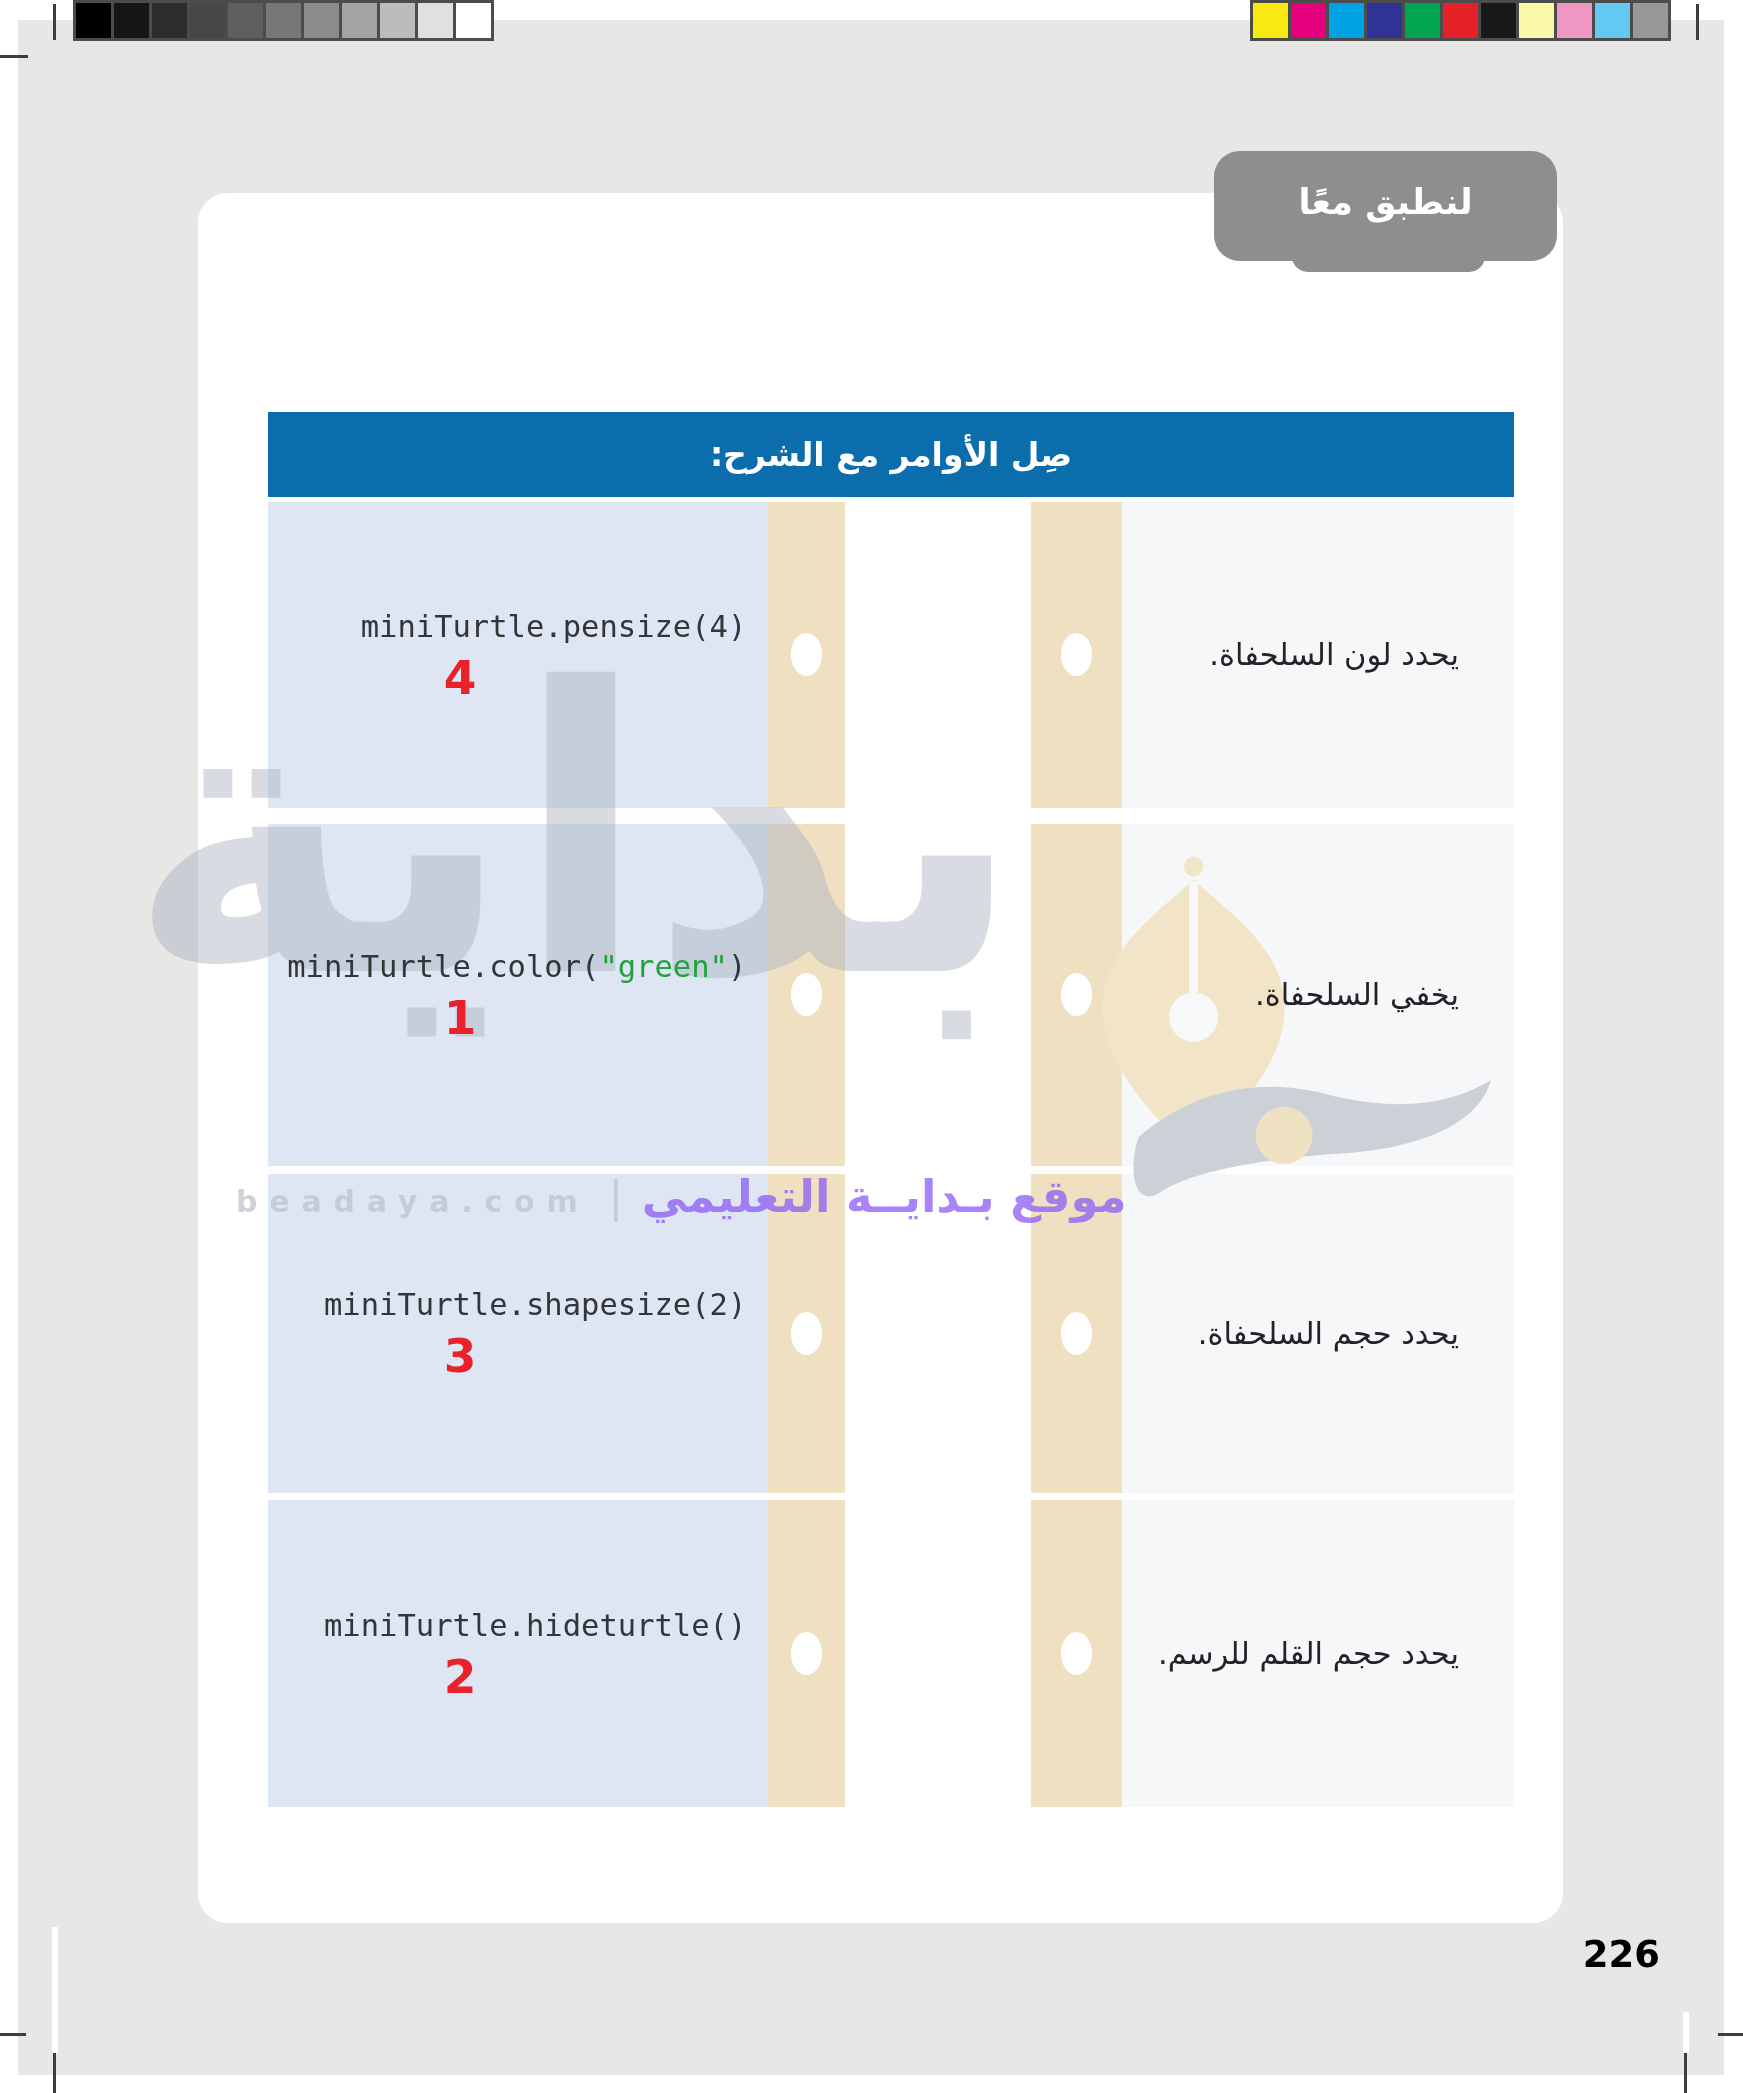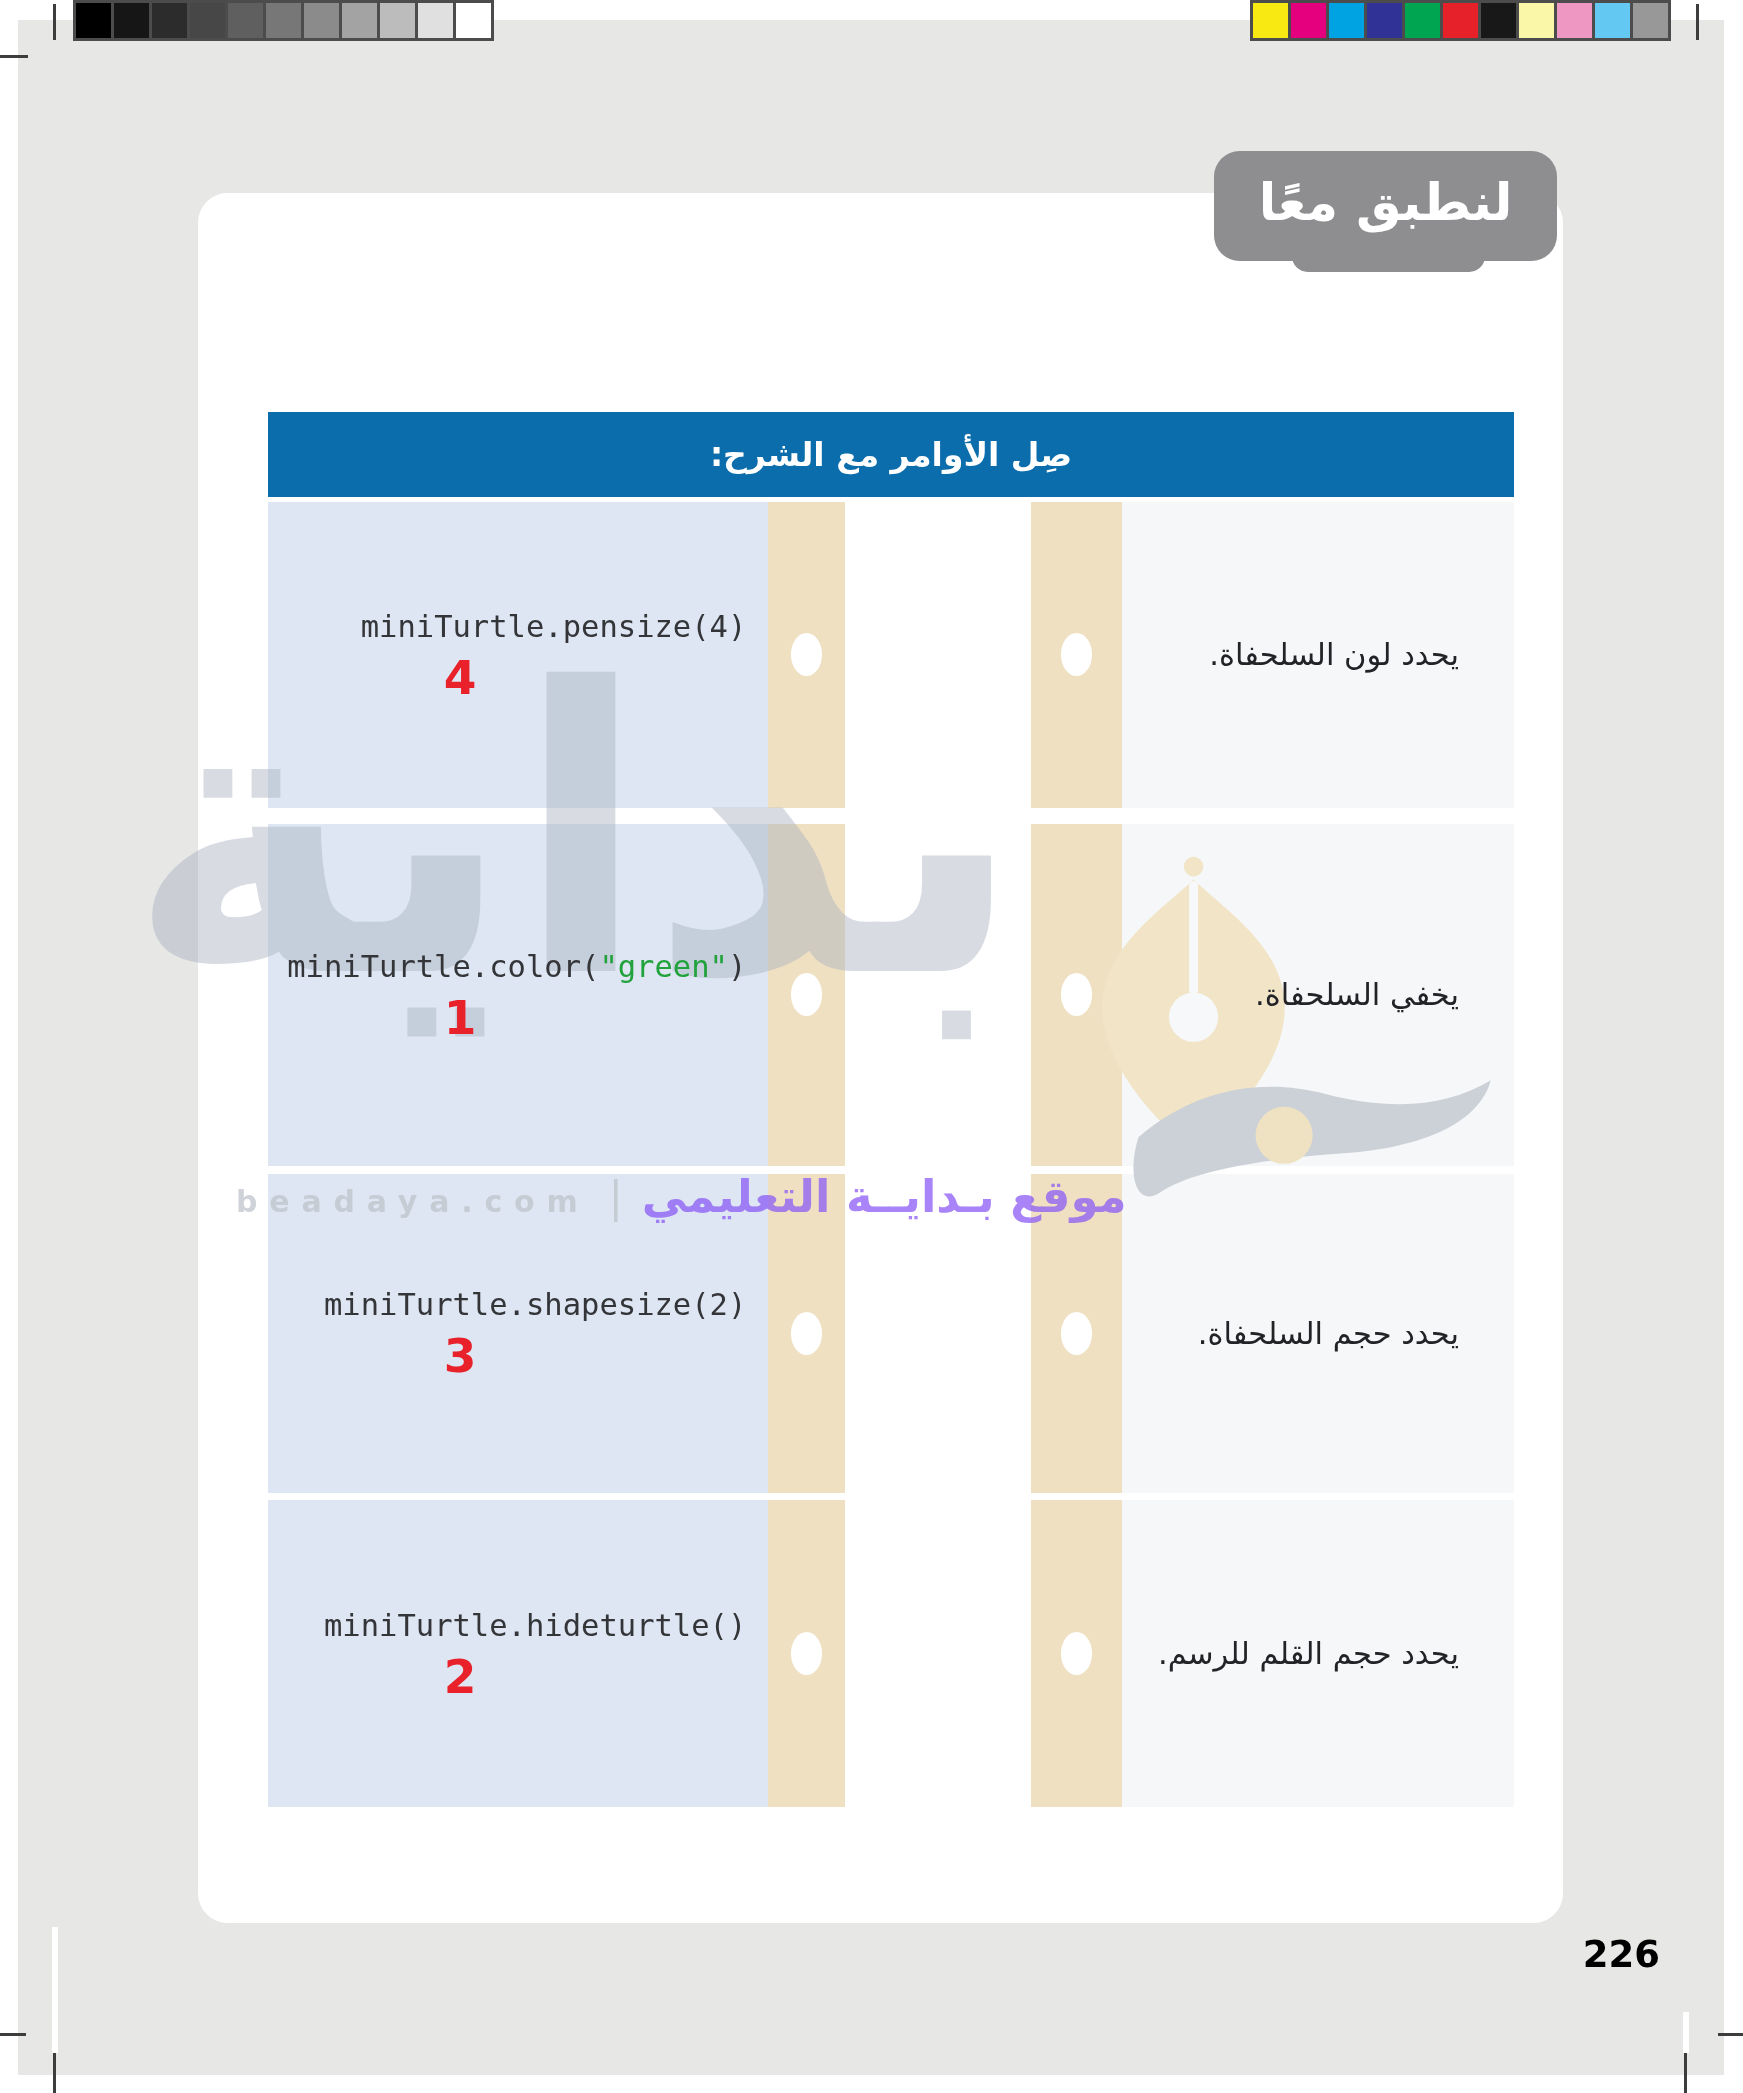--- a/index.html
+++ b/index.html
@@ -21,21 +21,21 @@
   .mark { position:absolute; background:#3d3d3d; }
   .white-sliver { position:absolute; background:#ffffff; }
 
   
   .card { position:absolute; left:198px; top:193px; width:1365px; height:1730px; background:#ffffff; border-radius:29.6px; }
 
   
   .badge-step { position:absolute; left:1292px; top:197px; width:193px; height:75px; background:#8e8e91; border-radius:0 0 15.8px 15.8px; }
   .badge { position:absolute; left:1214px; top:151px; width:343px; height:110px; background:#8e8e91; border-radius:25.6px;
            display:flex; align-items:center; justify-content:center; }
-  .badge span { color:#ffffff; font-size:51px; font-weight:bold; direction:rtl; padding-bottom:7.9px; }
+  .badge span { color:#ffffff; font-size:35px; font-weight:bold; direction:rtl; padding-bottom:7.9px; }
 
   .exercise-title { position:absolute; left:1215px; top:296px; width:296px; text-align:right; direction:ltr;
                     color:#737477; font-size:43px; font-weight:bold; }
 
   
   .match-table { position:absolute; left:268px; top:412px; width:1246px; }
   .table-header { height:85px; background:#0b6dab; display:flex; align-items:center; justify-content:center; }
   .table-header span { color:#ffffff; font-size:33px; font-weight:bold; direction:rtl; }
   .rows { display:flex; flex-direction:column; margin-top:4.9px; }
   .match-row { display:flex; }

